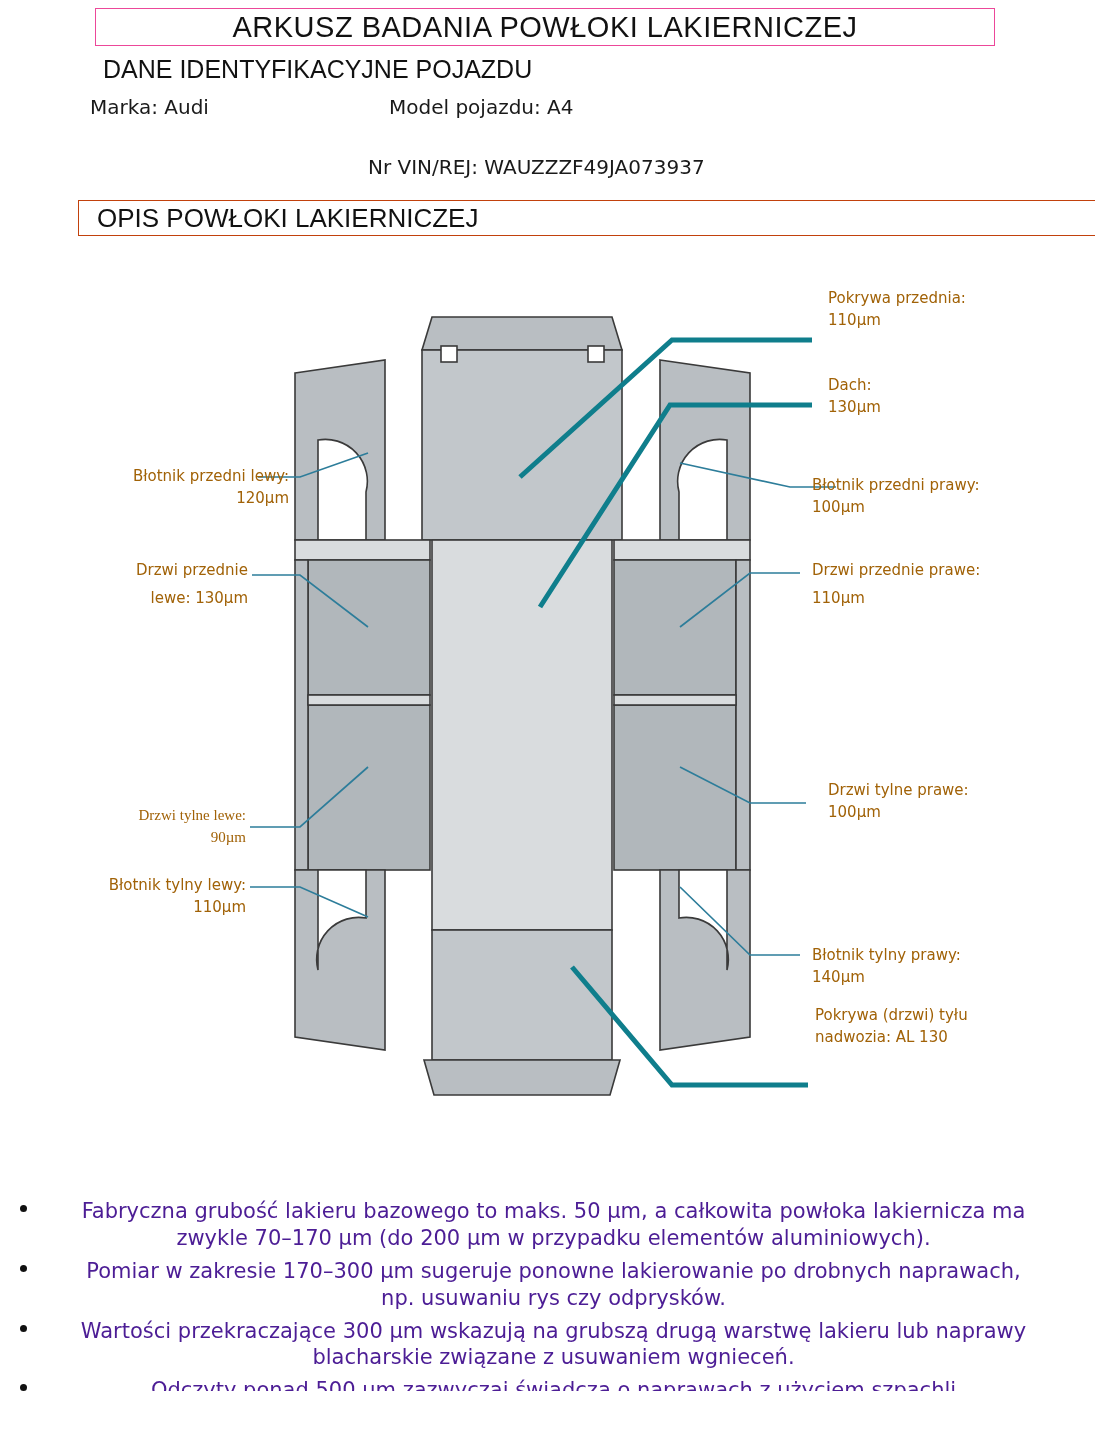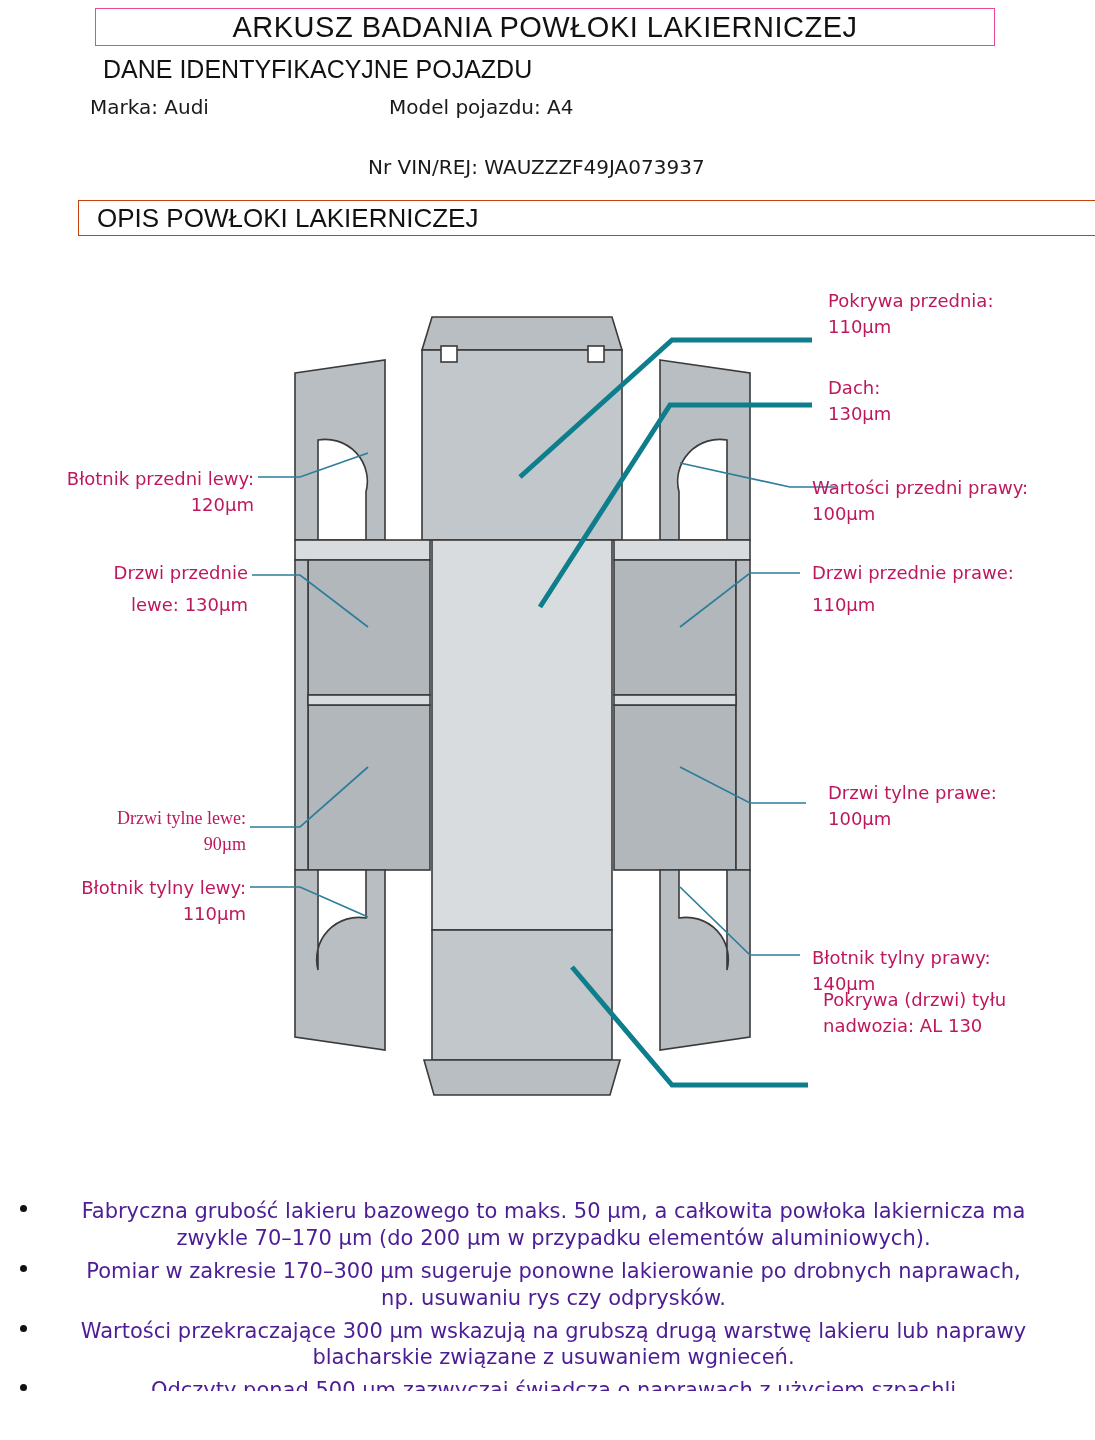--- a/index.html
+++ b/index.html
@@ -97,23 +97,23 @@
     top: 255px;
     width: 1095px;
     height: 940px;
   }
   #diagram svg {
     display: block;
   }
 
   .lbl {
     position: absolute;
-    font-size: 18px;
+    font-size: 15px;
     line-height: 1.45;
-    color: #be185d;
+    color: #a16207;
     white-space: nowrap;
   }
   .lbl.right { text-align: left; }
   .lbl.left  { text-align: right; }
   .lbl .l2 { display: block; }
 
   
   .notes {
     position: absolute;
     left: 0;
@@ -224,27 +224,27 @@
   <div class="lbl right" style="left:828px; top:33px;">
     <span>Pokrywa przednia:</span>
     <span class="l2">110µm</span>
   </div>
 
   <div class="lbl right" style="left:828px; top:120px;">
     <span>Dach:</span>
     <span class="l2">130µm</span>
   </div>
 
-  <div class="lbl left" style="left:0px; top:211px; width:254px;">
+  <div class="lbl left" style="left:0px; top:211px; width:254px;padding-left:35px;">
     <span>Błotnik przedni lewy:</span>
     <span class="l2">120µm</span>
   </div>
 
   <div class="lbl right" style="left:812px; top:220px;">
-    <span>Wartości przedni prawy:</span>
+    <span>Błotnik przedni prawy:</span>
     <span class="l2">100µm</span>
   </div>
 
   <div class="lbl left" style="left:0px; top:305px; width:248px;">
     <span>Drzwi przednie</span>
     <span class="l2" style="margin-top:6px;">lewe: 130µm</span>
   </div>
 
   <div class="lbl right" style="left:812px; top:305px;">
     <span>Drzwi przednie prawe:</span>
@@ -264,21 +264,21 @@
   <div class="lbl left" style="left:0px; top:620px; width:246px;">
     <span>Błotnik tylny lewy:</span>
     <span class="l2">110µm</span>
   </div>
 
   <div class="lbl right" style="left:812px; top:690px;">
     <span>Błotnik tylny prawy:</span>
     <span class="l2">140µm</span>
   </div>
 
-  <div class="lbl right" style="left:815px; top:732px;margin-left:8px;">
+  <div class="lbl right" style="left:815px; top:750px;">
     <span>Pokrywa (drzwi) tyłu</span>
     <span class="l2">nadwozia: AL 130</span>
   </div>
 </div>
 
 <div class="notes">
   <div class="note">
     <span class="dot"></span>
     <span>Fabryczna grubość lakieru bazowego to maks. 50 µm, a całkowita powłoka lakiernicza ma zwykle 70–170 µm (do 200 µm w przypadku elementów aluminiowych).</span>
   </div>

